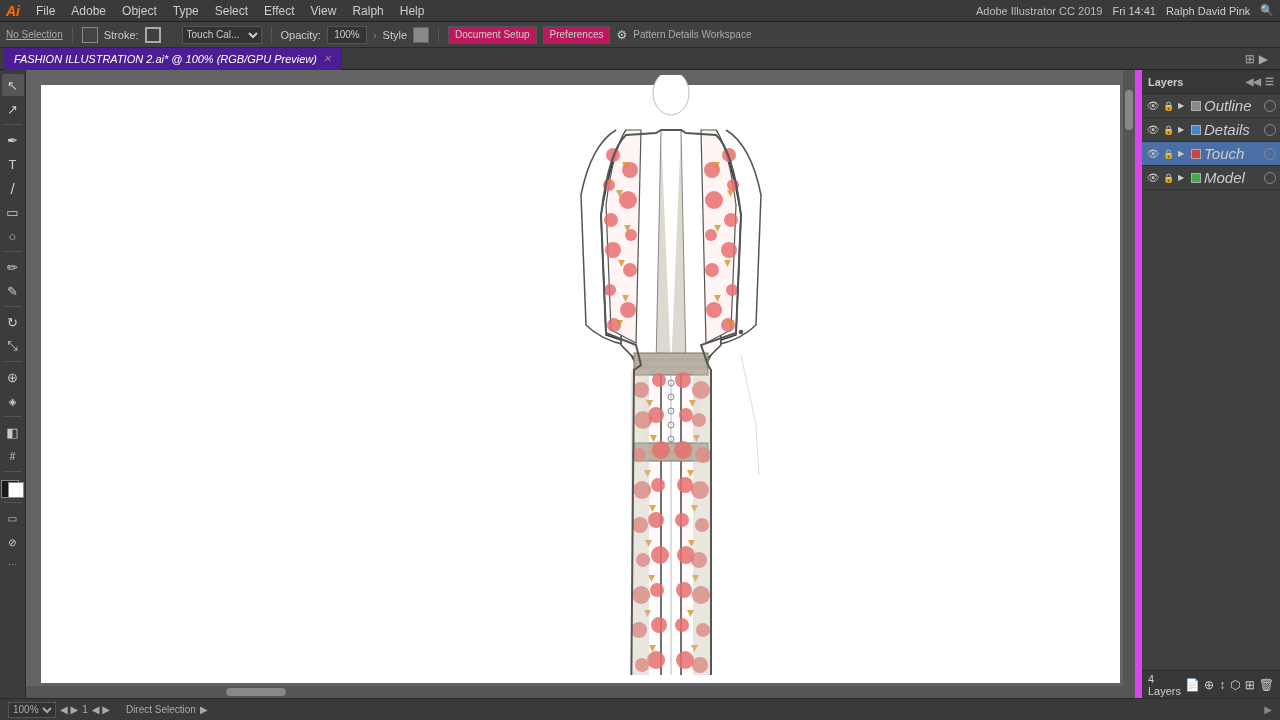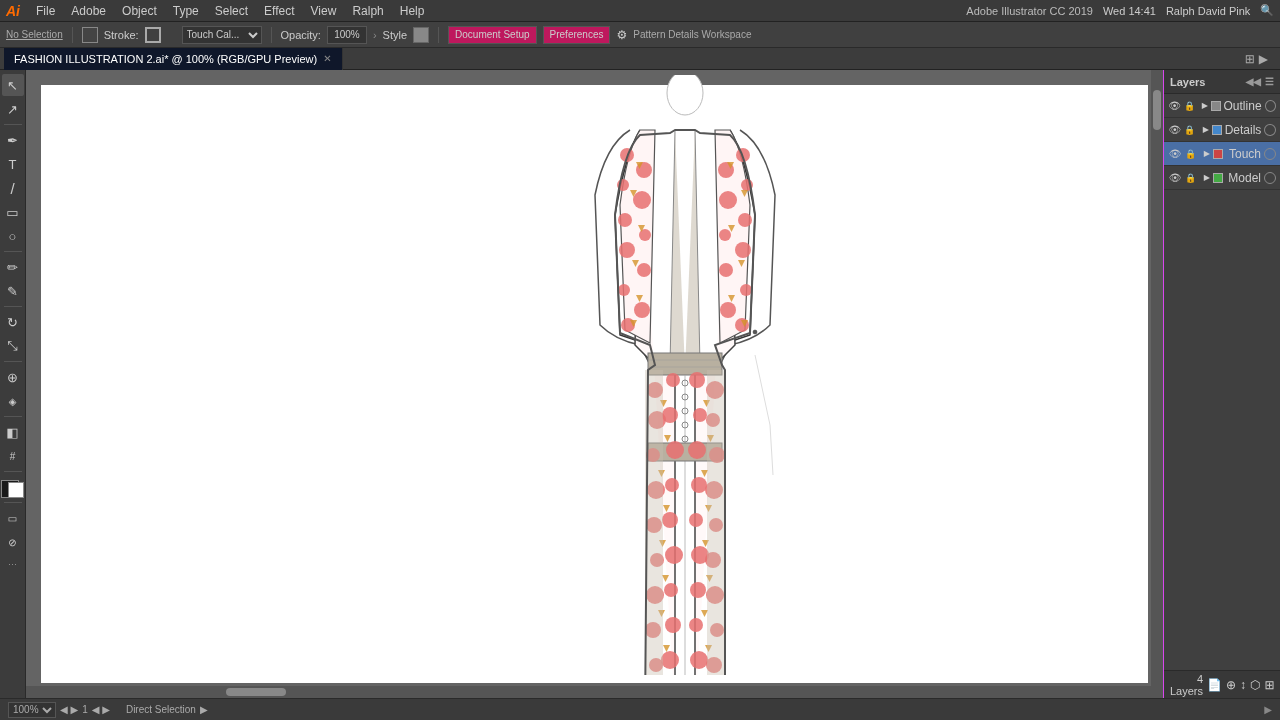--- a/index.html
+++ b/index.html
@@ -26,21 +26,21 @@
 
     
     #tab-bar {
       width: 100%; height: 22px; background: #3c3c3c; display: flex; align-items: center;
       padding: 0 4px; border-bottom: 1px solid #222;
     }
     .tab {
       height: 22px; background: #525252; border-right: 1px solid #333; padding: 0 10px;
       display: flex; align-items: center; font-size: 11px; color: #ccc; cursor: pointer;
     }
-    .tab.active { background: #0f172a; color: #fff; }
+    .tab.active { background: #4c1d95; color: #fff; font-style: italic; }
     .tab-close { margin-left: 6px; font-size: 10px; color: #888; }
 
     
     #main { display: flex; width: 100%; height: calc(720px - 22px - 26px - 22px - 22px); }
 
     
     #toolbar {
       width: 26px; background: #3c3c3c; display: flex; flex-direction: column; align-items: center;
       padding: 4px 0; gap: 2px; border-right: 1px solid #2a2a2a;
     }
@@ -58,40 +58,40 @@
     #canvas-area {
       flex: 1; background: #646464; position: relative; overflow: hidden;
     }
     #canvas {
       position: absolute; top: 15px; left: 15px; right: 15px; bottom: 15px;
       background: #fff;
     }
 
     
     #right-panel {
-      width: 117px; background: #404040; border-left: 1px solid #d946ef; display: flex; flex-direction: column; text-align: right;
+      width: 145px; background: #404040; border-left: 7px solid #d946ef; display: flex; flex-direction: column;
     }
     #layers-panel { flex: 1; display: flex; flex-direction: column; }
     .panel-header {
       height: 24px; background: #383838; display: flex; align-items: center; padding: 0 6px;
       border-bottom: 1px solid #2a2a2a; font-size: 11px; color: #ccc; font-weight: bold;
     }
     .panel-header-right { margin-left: auto; display: flex; gap: 4px; }
     .panel-icon { font-size: 10px; color: #999; cursor: pointer; }
 
     .layer-row {
       height: 24px; display: flex; align-items: center; padding: 0 4px; gap: 3px;
       border-bottom: 1px solid #333; cursor: pointer; font-size: 11px; color: #ccc;
     }
     .layer-row.active { background: #4a6fa5; }
     .layer-vis { width: 14px; height: 14px; display: flex; align-items: center; justify-content: center; font-size: 10px; }
     .layer-lock { width: 12px; height: 12px; display: flex; align-items: center; justify-content: center; font-size: 9px; }
     .layer-expand { width: 10px; height: 10px; font-size: 8px; }
     .layer-color { width: 10px; height: 10px; border: 1px solid #888; }
-    .layer-name { flex: 1; font-size: 12px; }
+    .layer-name { flex: 1; font-size: 15px; font-style: italic; }
     .layer-circle { width: 12px; height: 12px; border-radius: 50%; border: 1px solid #888; }
 
     .layers-footer {
       height: 28px; background: #383838; border-top: 1px solid #2a2a2a;
       display: flex; align-items: center; padding: 0 6px; gap: 4px; font-size: 11px; color: #ccc;
     }
     .footer-icon { width: 16px; height: 16px; font-size: 12px; cursor: pointer; display: flex; align-items: center; justify-content: center; }
 
     
     #status-bar {
@@ -129,21 +129,21 @@
   <span class="menu-item">Adobe</span>
   <span class="menu-item">Object</span>
   <span class="menu-item">Type</span>
   <span class="menu-item">Select</span>
   <span class="menu-item">Effect</span>
   <span class="menu-item">View</span>
   <span class="menu-item">Ralph</span>
   <span class="menu-item">Help</span>
   <div class="menu-right">
     <span style="font-size:11px; color:#bbb;">Adobe Illustrator CC 2019</span>
-    <span style="color:#ccc;">Wed 14:41</span>
+    <span style="color:#ccc;">Fri 14:41</span>
     <span style="color:#ccc;">Ralph David Pink</span>
     <span style="color:#ccc;">🔍</span>
   </div>
 </div>
 
 <div id="options-bar">
   <span style="color:#aaa; font-size:10px;text-decoration:underline;">No Selection</span>
   <div class="options-sep"></div>
   <span style="width:16px;height:16px;background:#444;border:1px solid #888;display:inline-block;"></span>
   <span>Stroke:</span>

